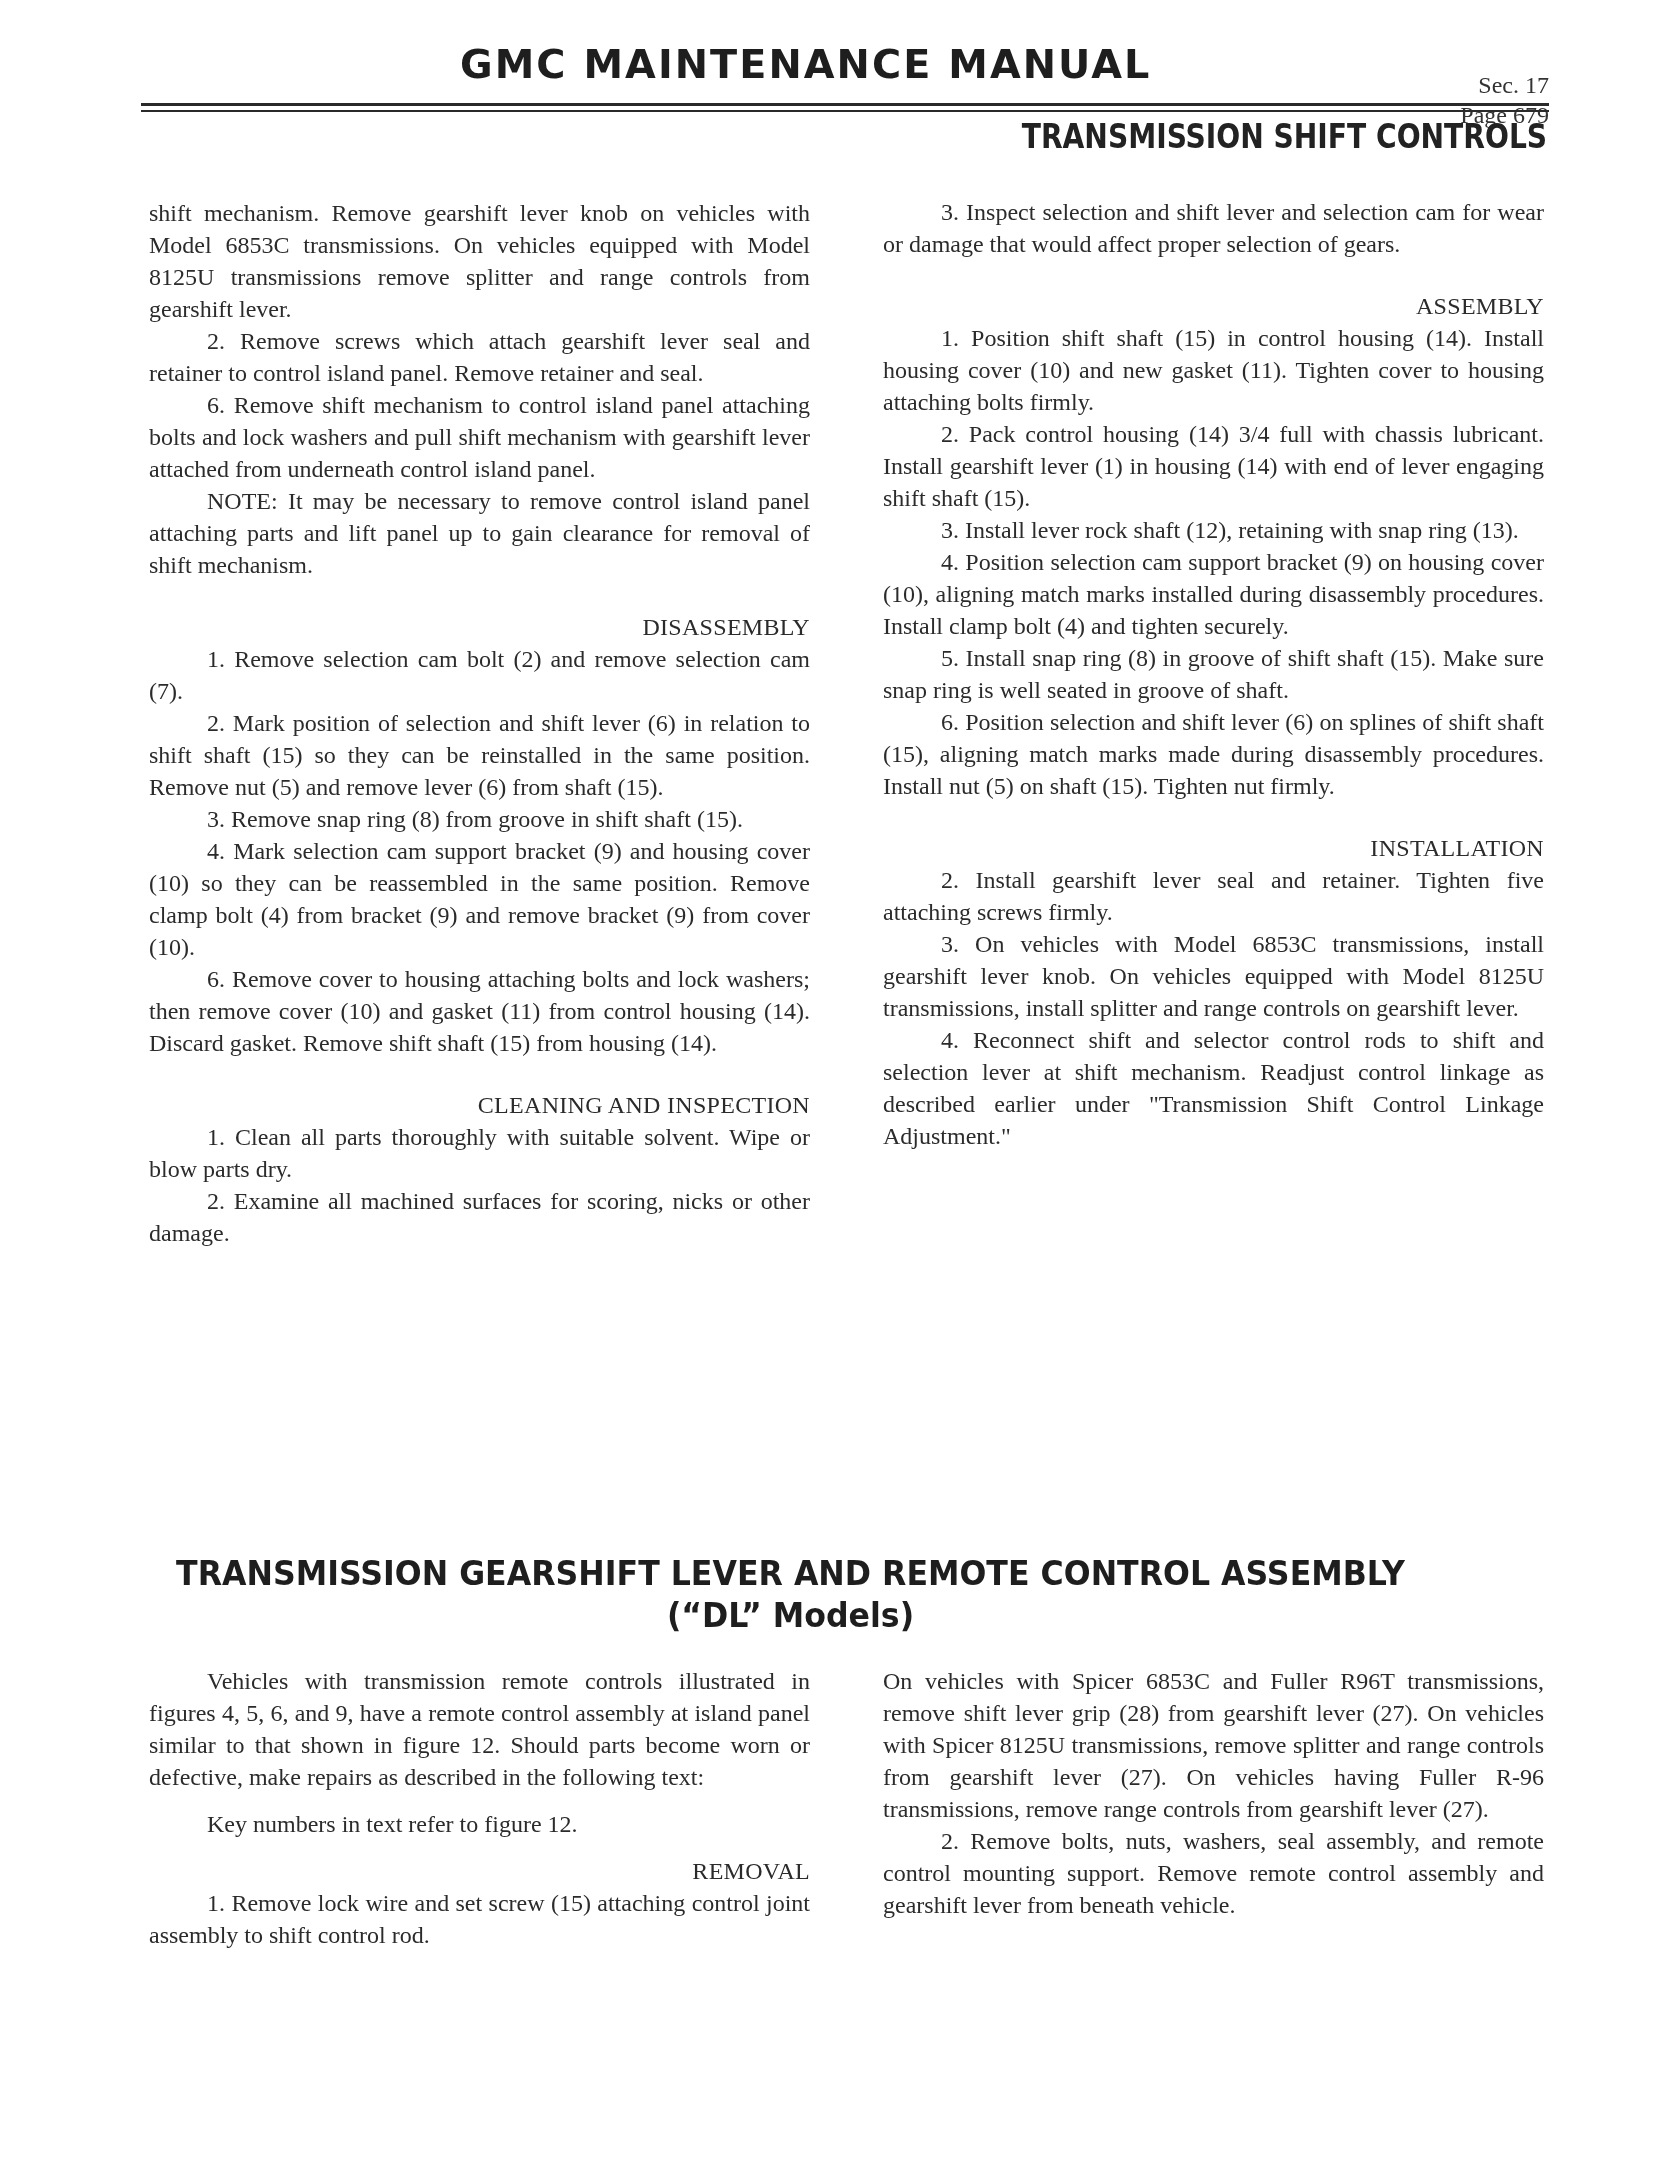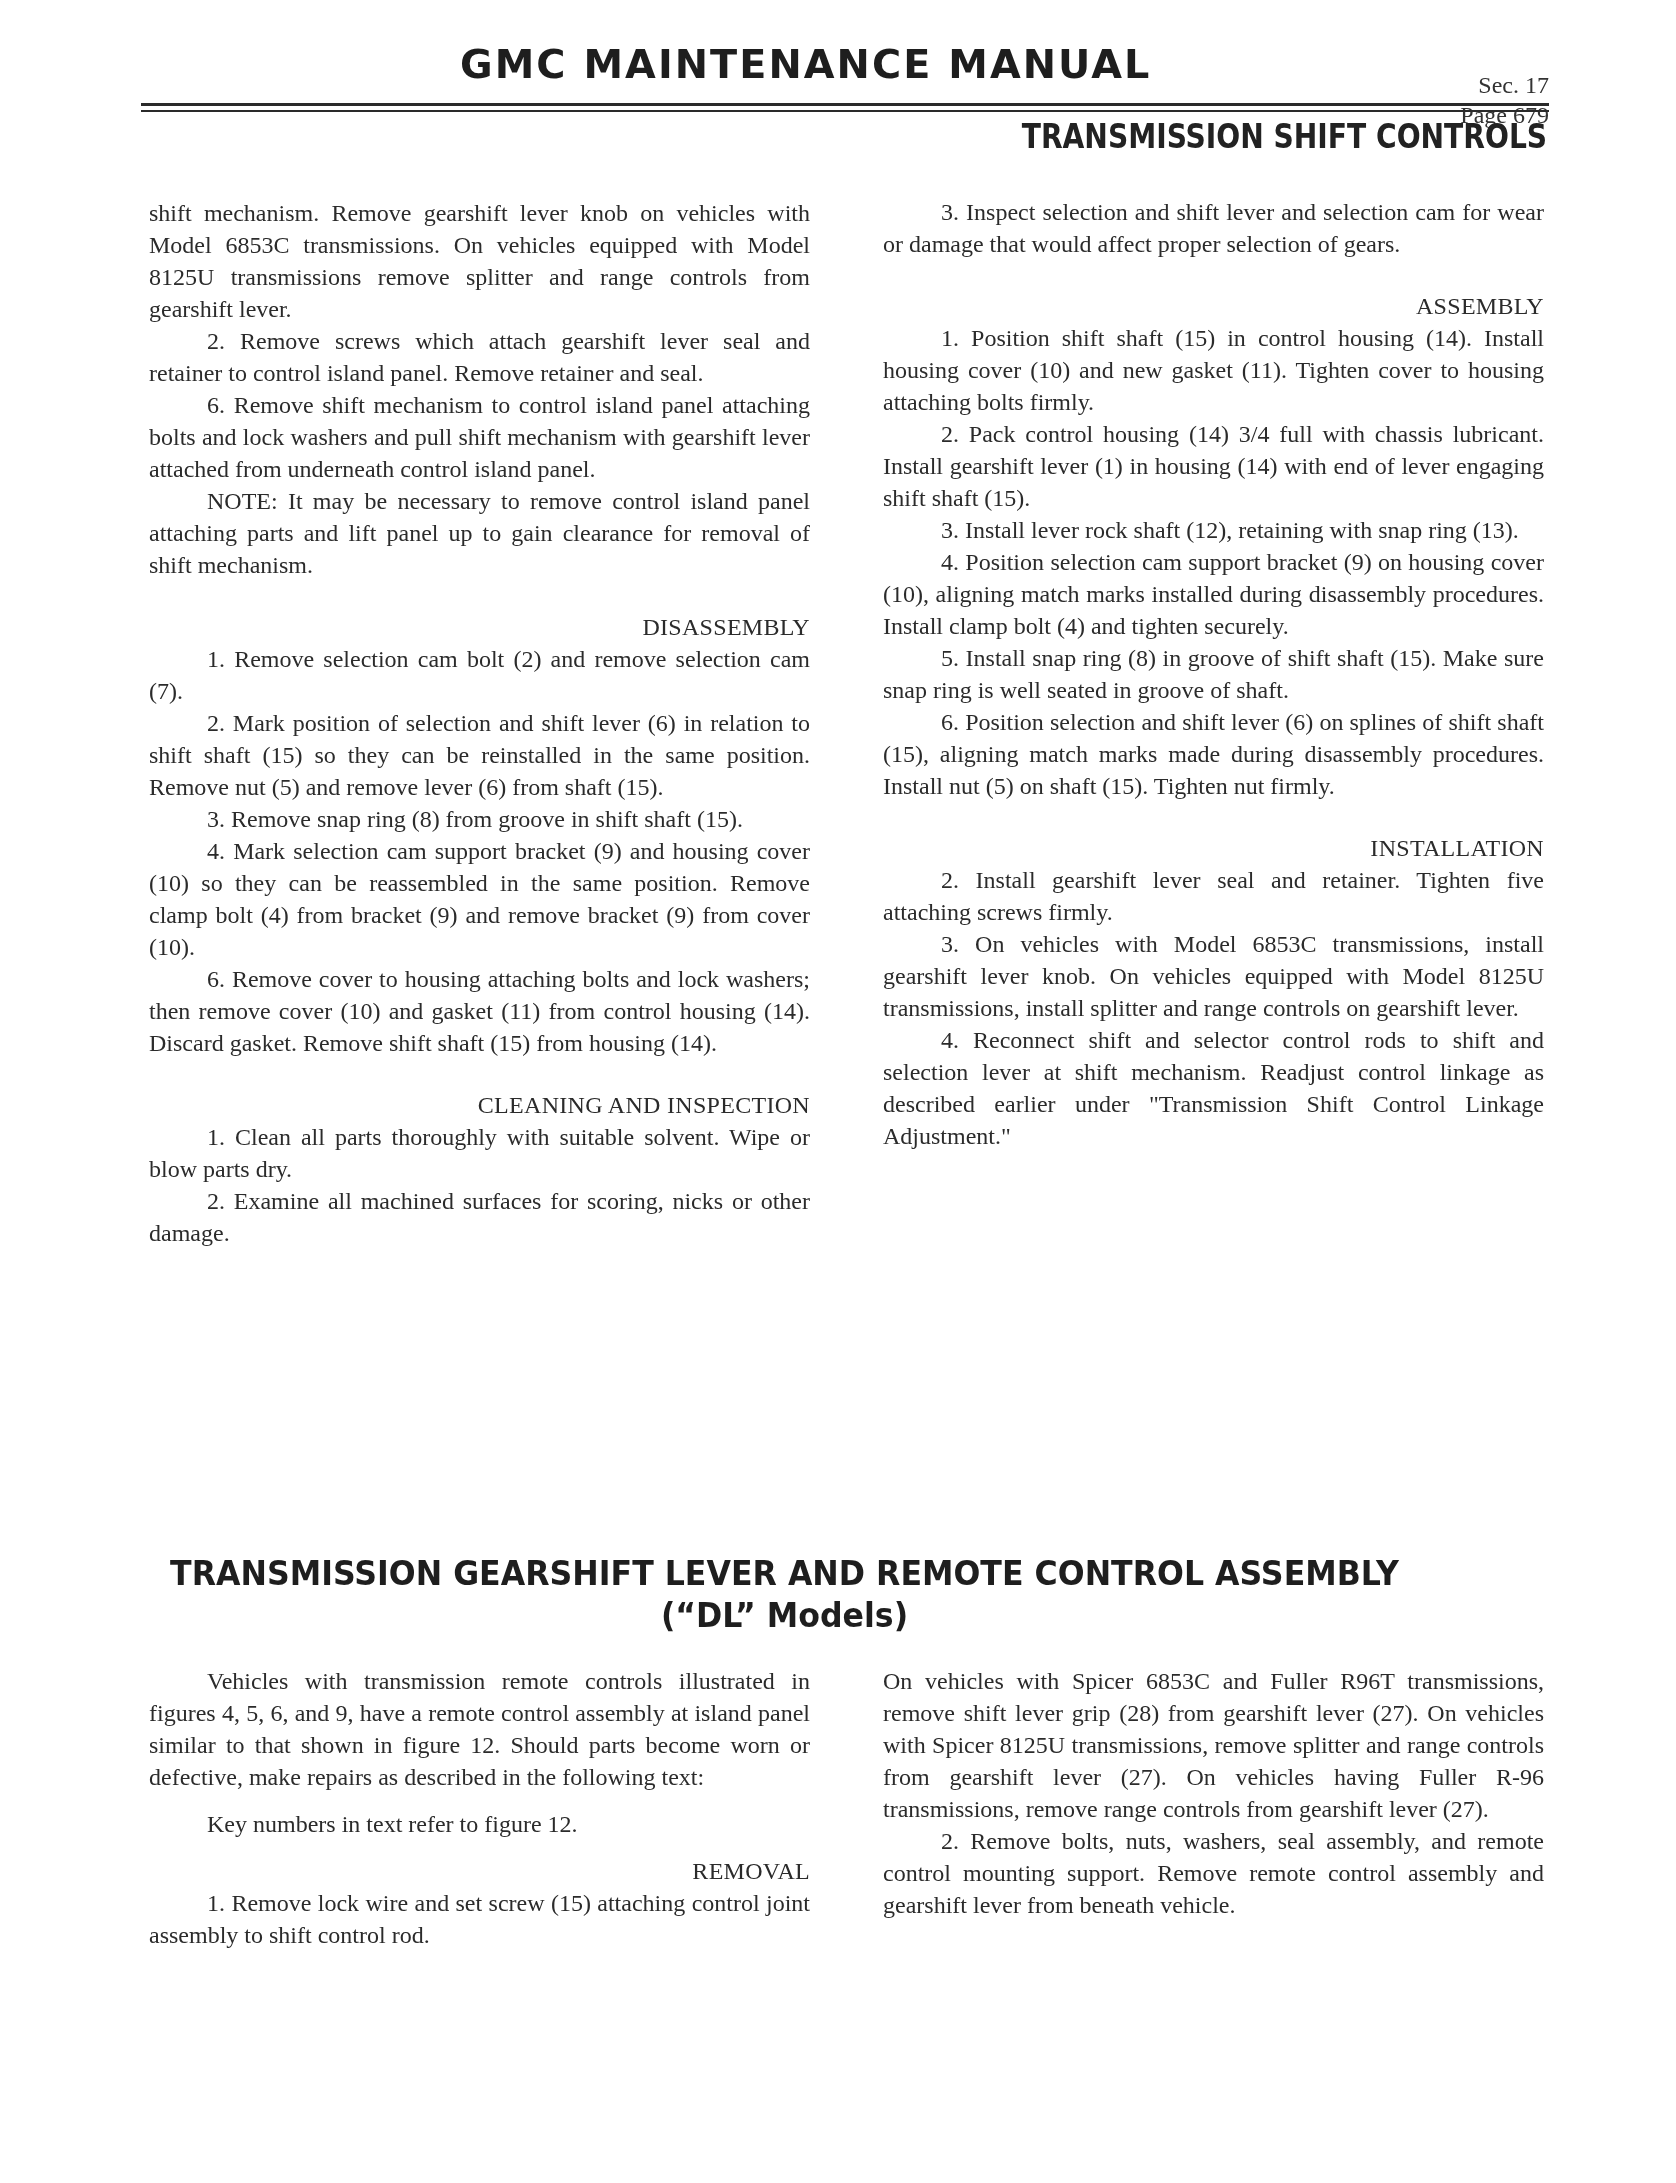--- a/index.html
+++ b/index.html
@@ -36,21 +36,21 @@
     .col .head { text-align: right; letter-spacing: 0.3px; }
     .col .gap { height: 30px; }
     .col .gap-sm { height: 15px; }
 
     .c-top-left { left: 149px; top: 197px; width: 661px; }
     .c-top-right { left: 883px; top: 196px; width: 661px; }
 
     .sec-title {
       position: absolute; left: 0; width: 1569px; text-align: center;
       font-family: "DejaVu Sans", sans-serif; font-weight: bold; color: #1e1e1e;
-      font-size: 34px; line-height: 42px;
+      font-size: 34px; line-height: 42px; padding-left: 6px;
     }
     .sec-title .t1 { display: block; transform: scaleX(0.93); }
     .sec-title .t2 { display: block; transform: scaleX(0.93); }
     .s-title { top: 1552px; }
 
     .c-bot-left { left: 149px; top: 1665px; width: 661px; }
     .c-bot-right { left: 883px; top: 1665px; width: 661px; }
   </style>
 </head>
 <body>

